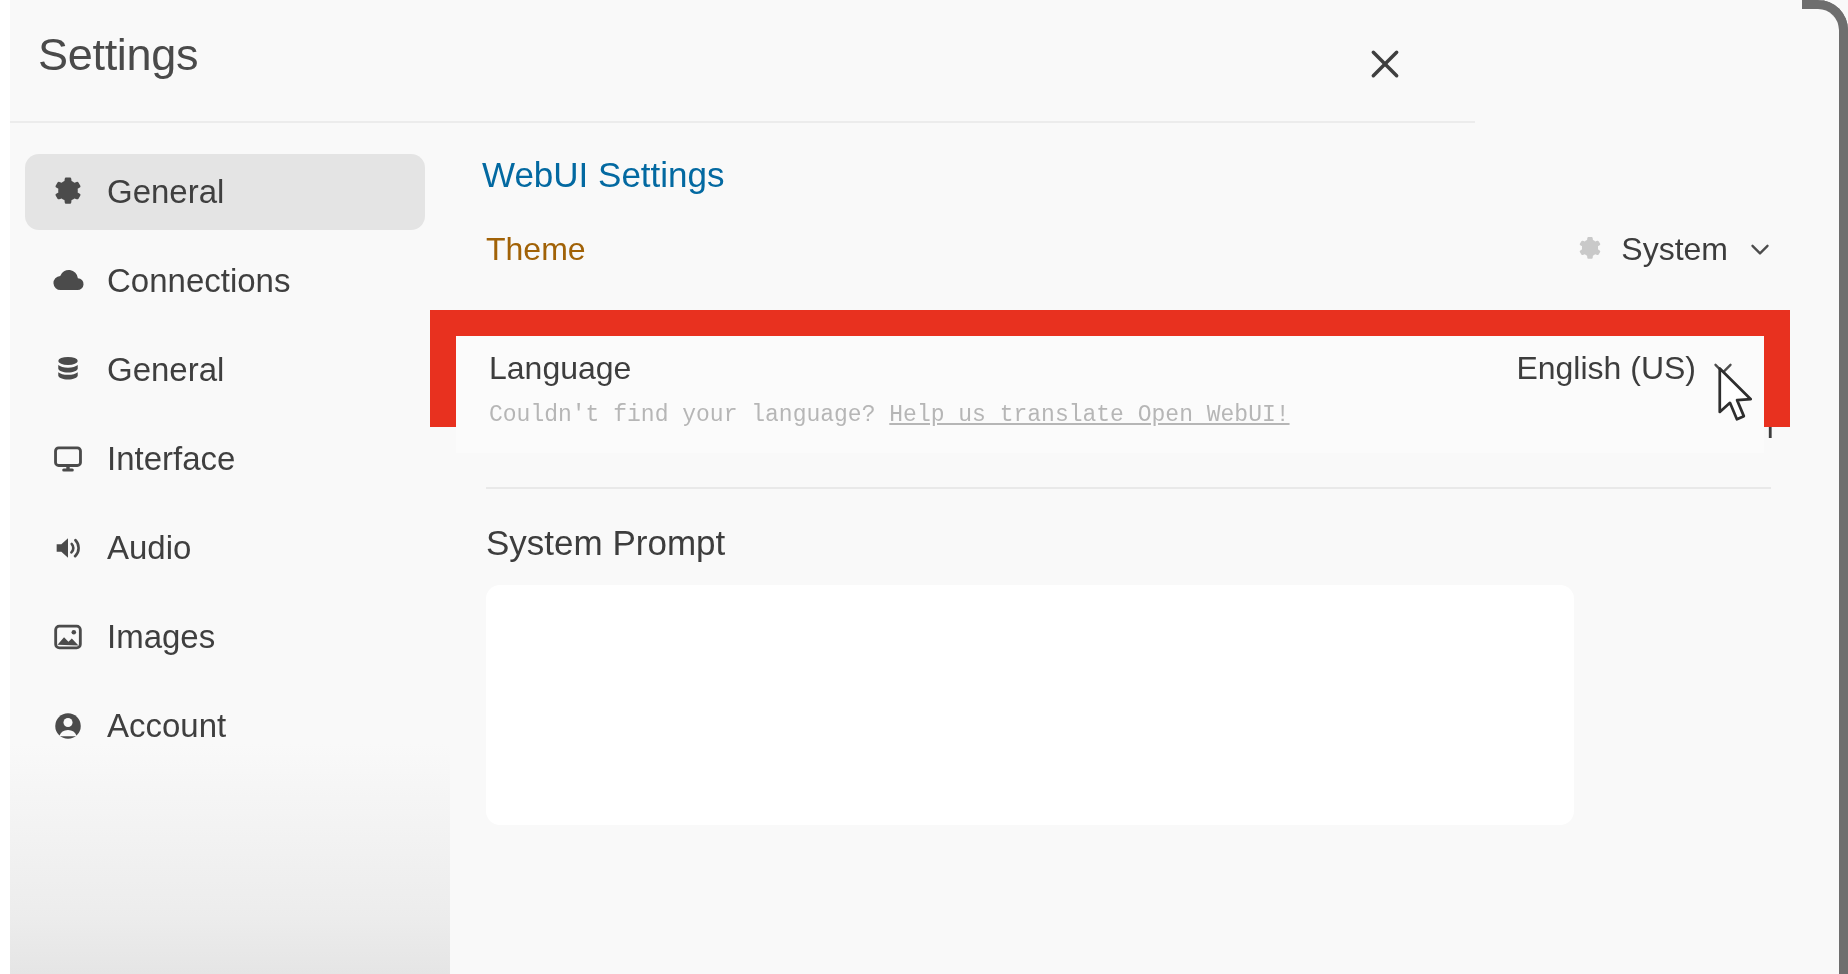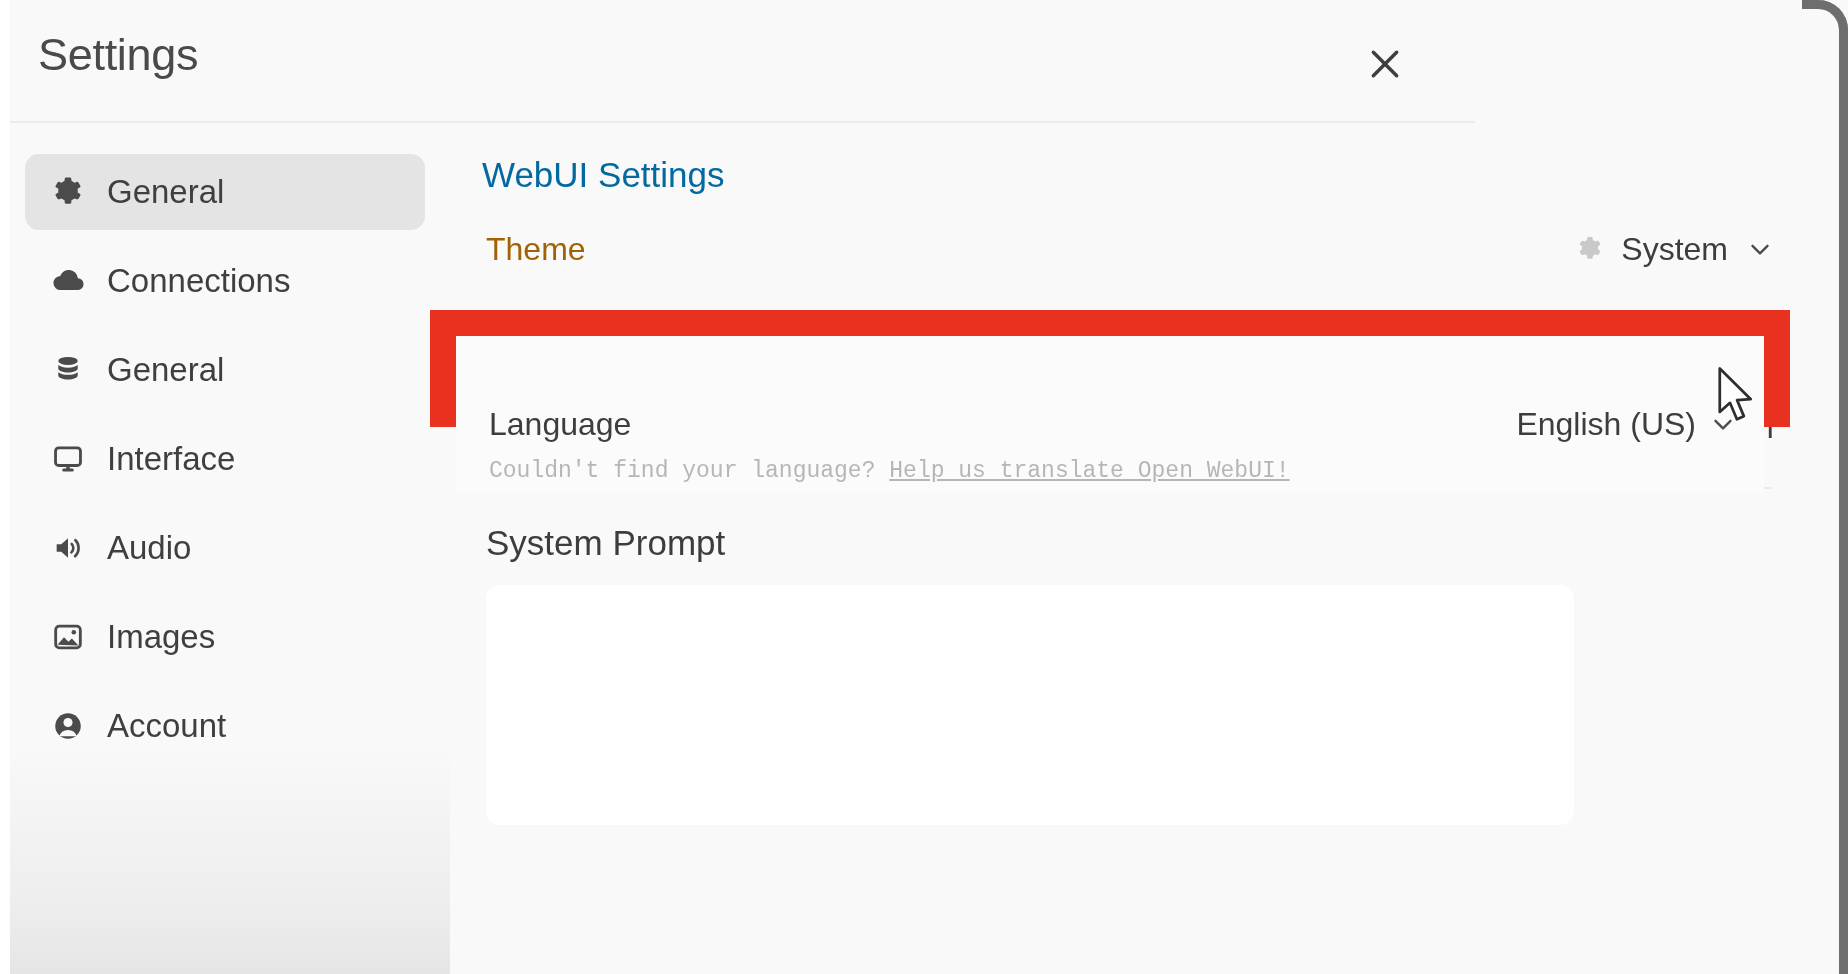--- a/index.html
+++ b/index.html
@@ -218,22 +218,21 @@
     background: #fbfbfb;
   }
 
   
   #language-block {
     position: absolute;
     left: 456px; top: 336px;
     width: 1308px; height: 117px;
     background: #fbfbfb;
     z-index: 6;
-    padding: 16px 0 0 33px;
-    margin-top: 40px;
+    padding: 0 0 0 33px;
   }
   #language-row {
     display: flex;
     align-items: center;
     justify-content: space-between;
     height: 58px;
     padding-top: 6px;
     padding-right: 26px;
   }
   #language-label {

